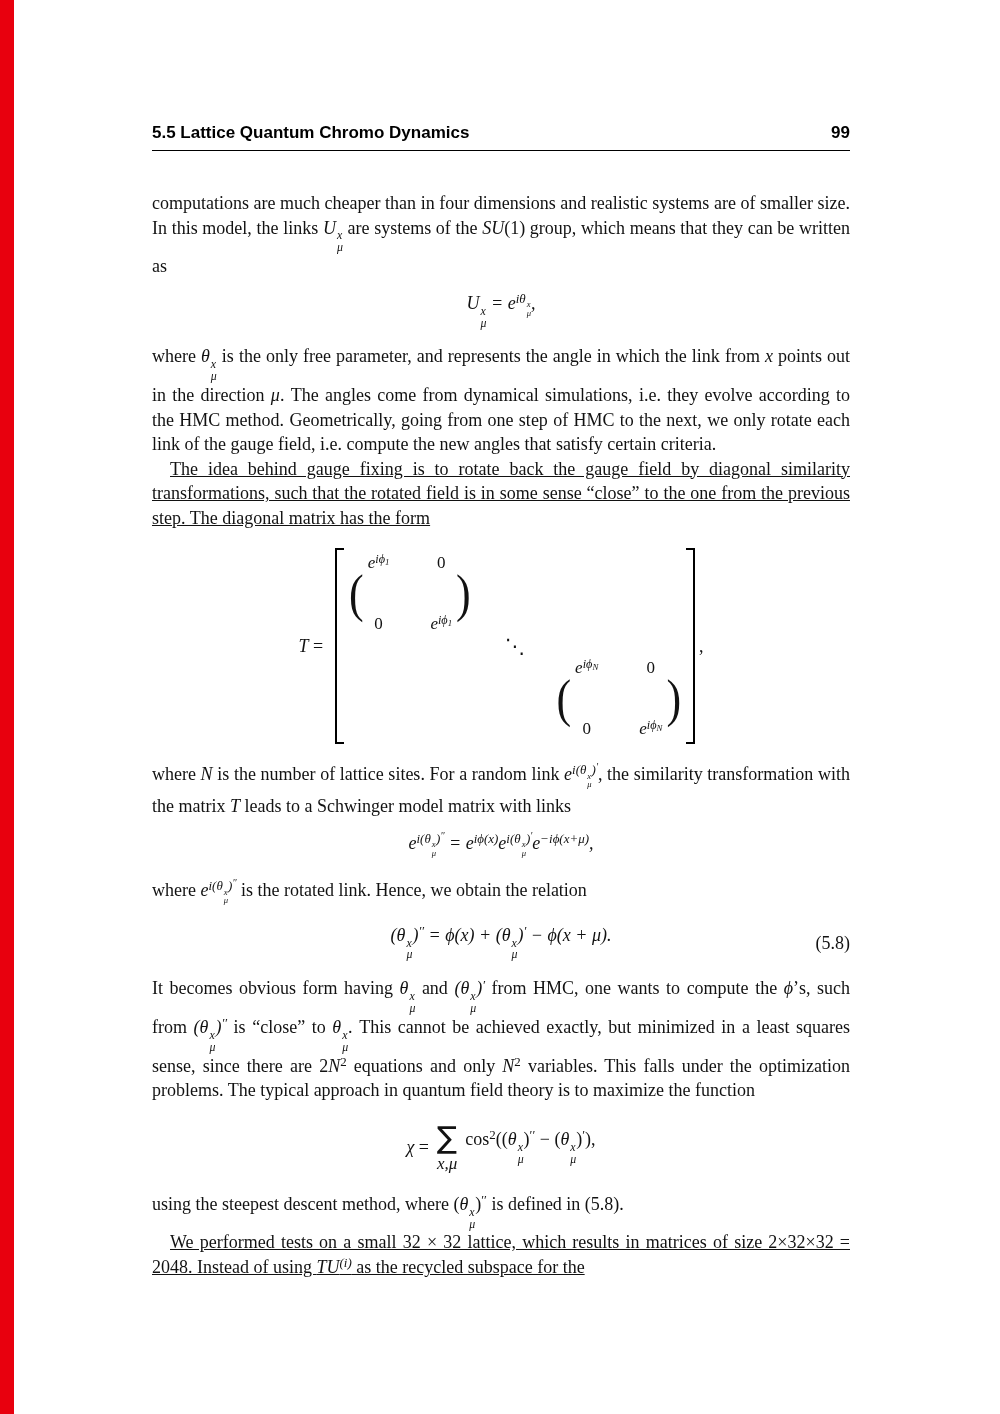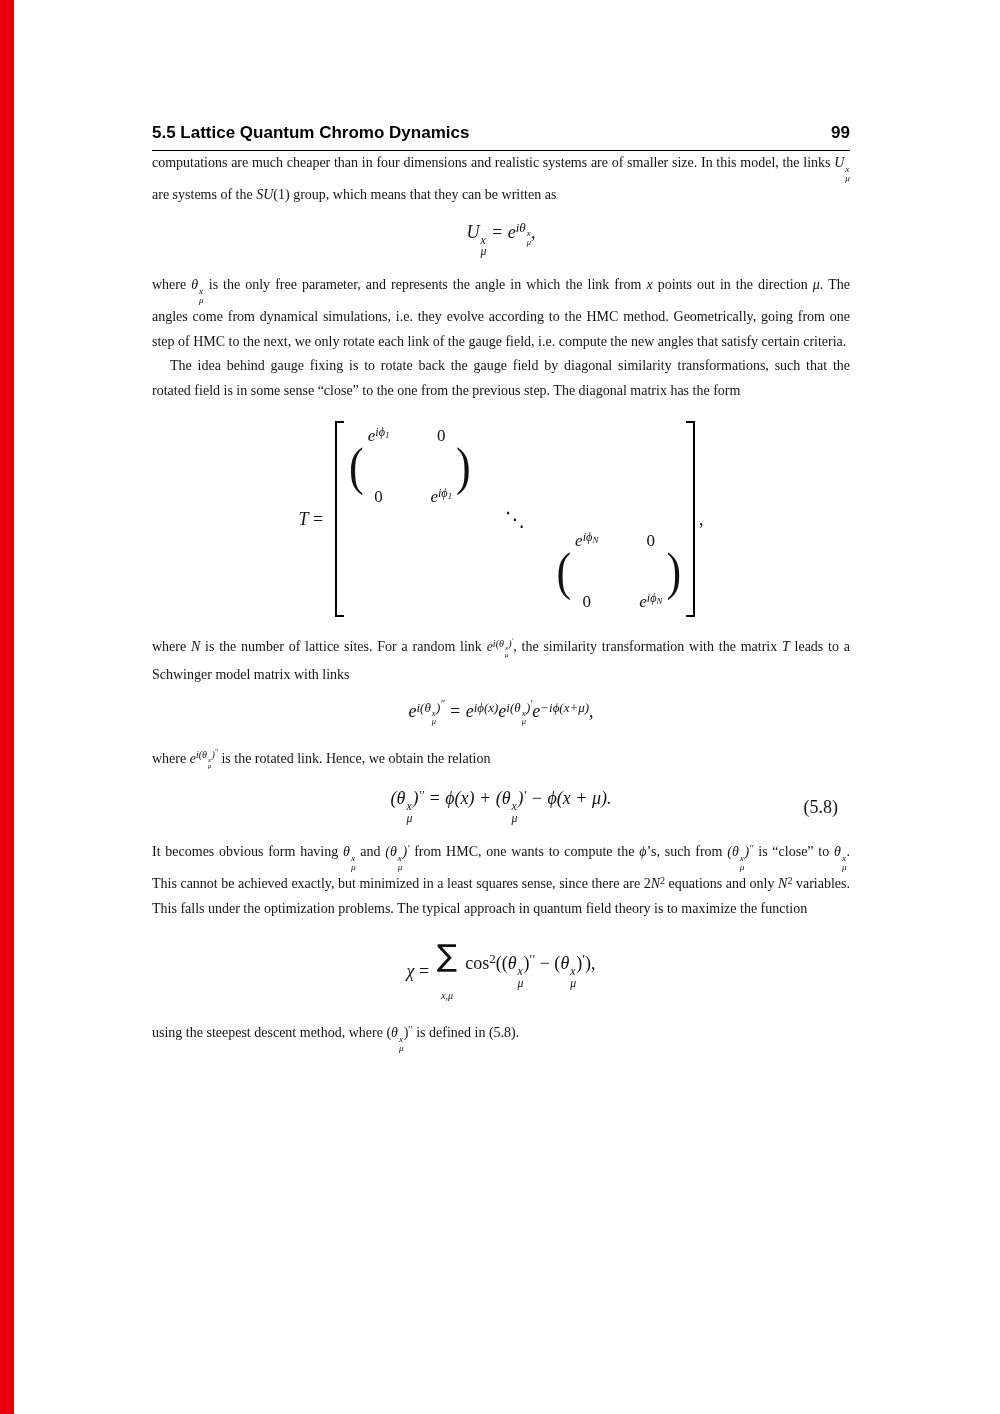--- a/index.html
+++ b/index.html
@@ -4,35 +4,35 @@
 <style>
   *{box-sizing:border-box;margin:0;padding:0;}
   html,body{background:#ffffff;}
   .page{position:relative;width:1000px;height:1414px;background:#ffffff;overflow:hidden;
         font-family:"Liberation Serif","DejaVu Serif",serif;color:#121212;}
   .red-bar{position:absolute;left:0;top:0;width:14px;height:100%;background:#e8000e;}
   .content{position:absolute;left:152px;top:123px;width:698px;}
 
   .running-header{display:flex;justify-content:space-between;align-items:flex-start;
         font-family:"Liberation Sans","DejaVu Sans",sans-serif;font-weight:bold;font-size:17px;
-        border-bottom:1.6px solid #000;padding-bottom:7px;color:#000;}
+        border-bottom:1.6px solid #000;padding-bottom:7px;margin-bottom:40px;color:#000;}
 
-  .body-p{font-size:14px;line-height:24.5px;text-align:justify;}
-  .indent{text-indent:18px;}
+  .body-p{font-size:18px;line-height:24.5px;text-align:justify;}
+  .indent{text-indent:18px;text-decoration:underline;}
 
   .mi{font-style:italic;}
   .sp{font-size:0.72em;position:relative;top:-0.45em;line-height:1;}
   .sb{font-size:0.72em;position:relative;top:0.28em;line-height:1;}
   .ss{display:inline-flex;flex-direction:column;vertical-align:-0.5em;font-size:0.66em;line-height:1;margin-left:1px;}
   .ss .row{display:block;min-height:0.95em;text-align:left;}
 
   .eq{text-align:center;margin:14px 0 15px;font-size:18px;}
   .eqline{display:inline-block;}
   .eq-rel{position:relative;}
-  .eqnum{position:absolute;right:12px;top:50%;transform:translateY(-50%);}
+  .eqnum{position:absolute;right:0;top:50%;transform:translateY(-50%);}
 
   .eq-matrix{margin:18px 0;}
   .matline{display:inline-flex;align-items:center;}
   .matline .lhs{margin-right:12px;}
   .brk{width:9px;align-self:stretch;border-top:2px solid #000;border-bottom:2px solid #000;}
   .brk.l{border-left:2px solid #000;margin-right:5px;}
   .brk.r{border-right:2px solid #000;margin-left:5px;}
   .mat-body{display:flex;flex-direction:column;width:332px;padding:5px 0;}
   .pmat{display:inline-flex;align-items:center;}
   .pos1{align-self:flex-start;}
@@ -40,21 +40,21 @@
   .ddots{align-self:center;font-family:"DejaVu Sans",sans-serif;font-size:20px;margin:0;}
   .paren{display:inline-block;font-size:44px;line-height:1;transform:scaleY(1.22);font-weight:300;}
   .pgrid{display:inline-grid;grid-template-columns:auto auto;column-gap:18px;row-gap:4px;padding:0 4px;gap:41px;}
   .pgrid .cell{text-align:center;font-size:17px;}
   .trail{align-self:center;margin-left:4px;}
 
   .eq-chi{margin:20px 0;}
   .chi-line{display:inline-flex;align-items:center;gap:6px;}
   .bigop{display:inline-flex;flex-direction:column;align-items:center;margin:0 2px;}
   .sumglyph{font-size:30px;line-height:1;font-family:"DejaVu Sans",sans-serif;}
-  .sumlim{font-size:10px;line-height:1;margin-top:20px;}
+  .sumlim{font-size:17px;line-height:1;margin-top:2px;}
 </style>
 </head>
 <body>
 
 <div class="page">
   <div class="red-bar" style="background: rgb(232, 0, 14);"></div>
 
   <div class="content">
 
     <div class="running-header">
@@ -176,15 +176,16 @@
                 <span class="row">μ</span>
               </span></span><span>)<span class="sp">′</span>),</span></span>
       </span>
     </div>
 
     <p class="body-p"><span>using the steepest descent method, where (</span><span class="mi">θ<span class="ss">
             <span class="row">x</span>
             <span class="row">μ</span>
           </span></span><span>)<span class="sp">′′</span> is defined in (5.8).</span></p>
 
+    <p class="body-p indent"><span>We performed tests on a small 32 × 32 lattice, which results in matrices of size 2×32×32 = 2048. Instead of using </span><span class="mi">TU<span class="sp">(i)</span></span><span> as the recycled subspace for the</span></p>
 
   </div>
 </div>
 
 </body></html>

